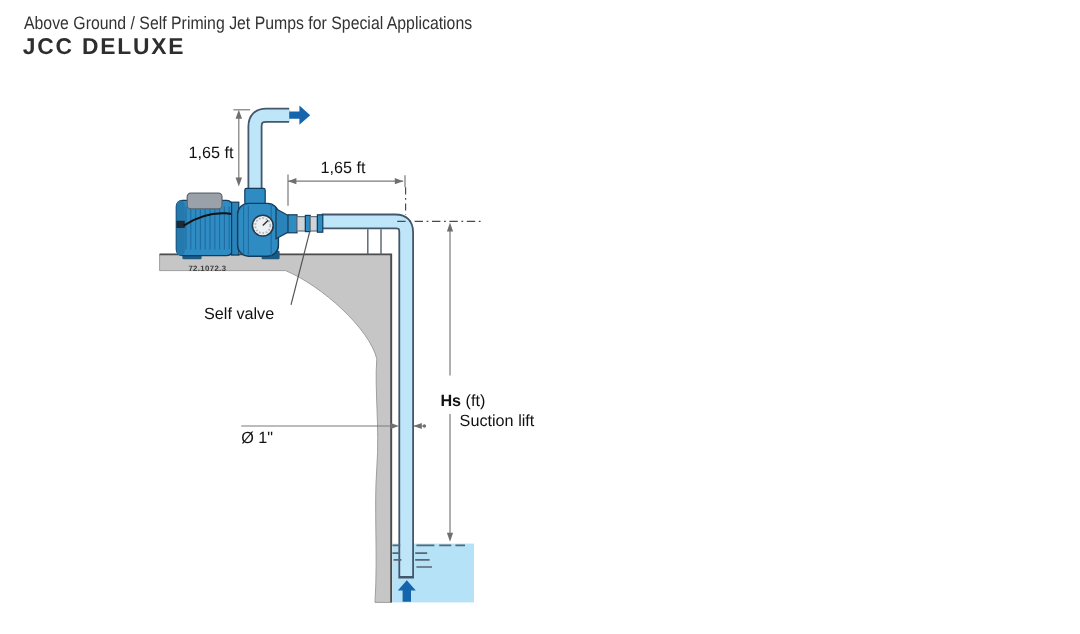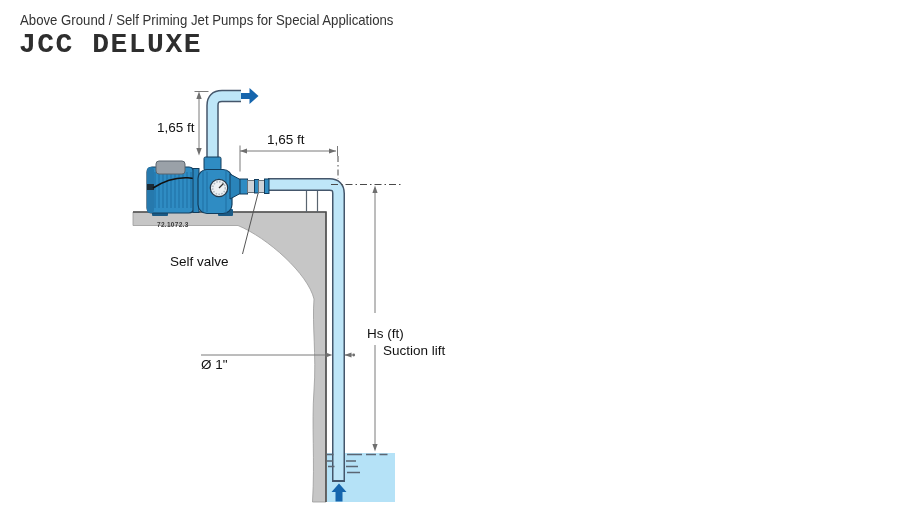--- a/index.html
+++ b/index.html
@@ -7,28 +7,28 @@
     position:relative;width:735px;height:528px;background:#ffffff;
     font-family:"Liberation Sans",sans-serif;overflow:hidden;
   }
   .svg-layer{position:absolute;left:0;top:0;}
   .lbl{position:absolute;white-space:nowrap;color:#111;font-size:13.5px;line-height:1.1;}
   .subtitle{
     position:absolute;left:20px;top:11px;font-size:15px;color:#333;
     transform:scaleX(.88);transform-origin:left top;white-space:nowrap;
   }
   .title{
-    position:absolute;left:19px;top:29px;font-size:28px;font-weight:bold;
-    letter-spacing:1.5px;color:#2e2e2e;white-space:nowrap;font-family:Liberation Mono, monospace;
+    position:absolute;left:19px;top:29px;font-size:19px;font-weight:bold;
+    letter-spacing:1.5px;color:#2e2e2e;white-space:nowrap;
   }
   .code{
     position:absolute;left:157px;top:221px;font-size:6.5px;font-weight:bold;
     color:#3b3b3b;letter-spacing:.3px;white-space:nowrap;
   }
-  .hs-sym{font-weight:normal;}
+  .hs-sym{font-weight:bold;}
 </style>
 </head>
 <body>
 
 <div class="canvas">
 
   <div class="subtitle">Above Ground / Self Priming Jet Pumps for Special Applications</div>
   <div class="title">JCC DELUXE</div>
 
   <svg class="svg-layer" width="900" height="528" viewBox="0 0 900 528">

